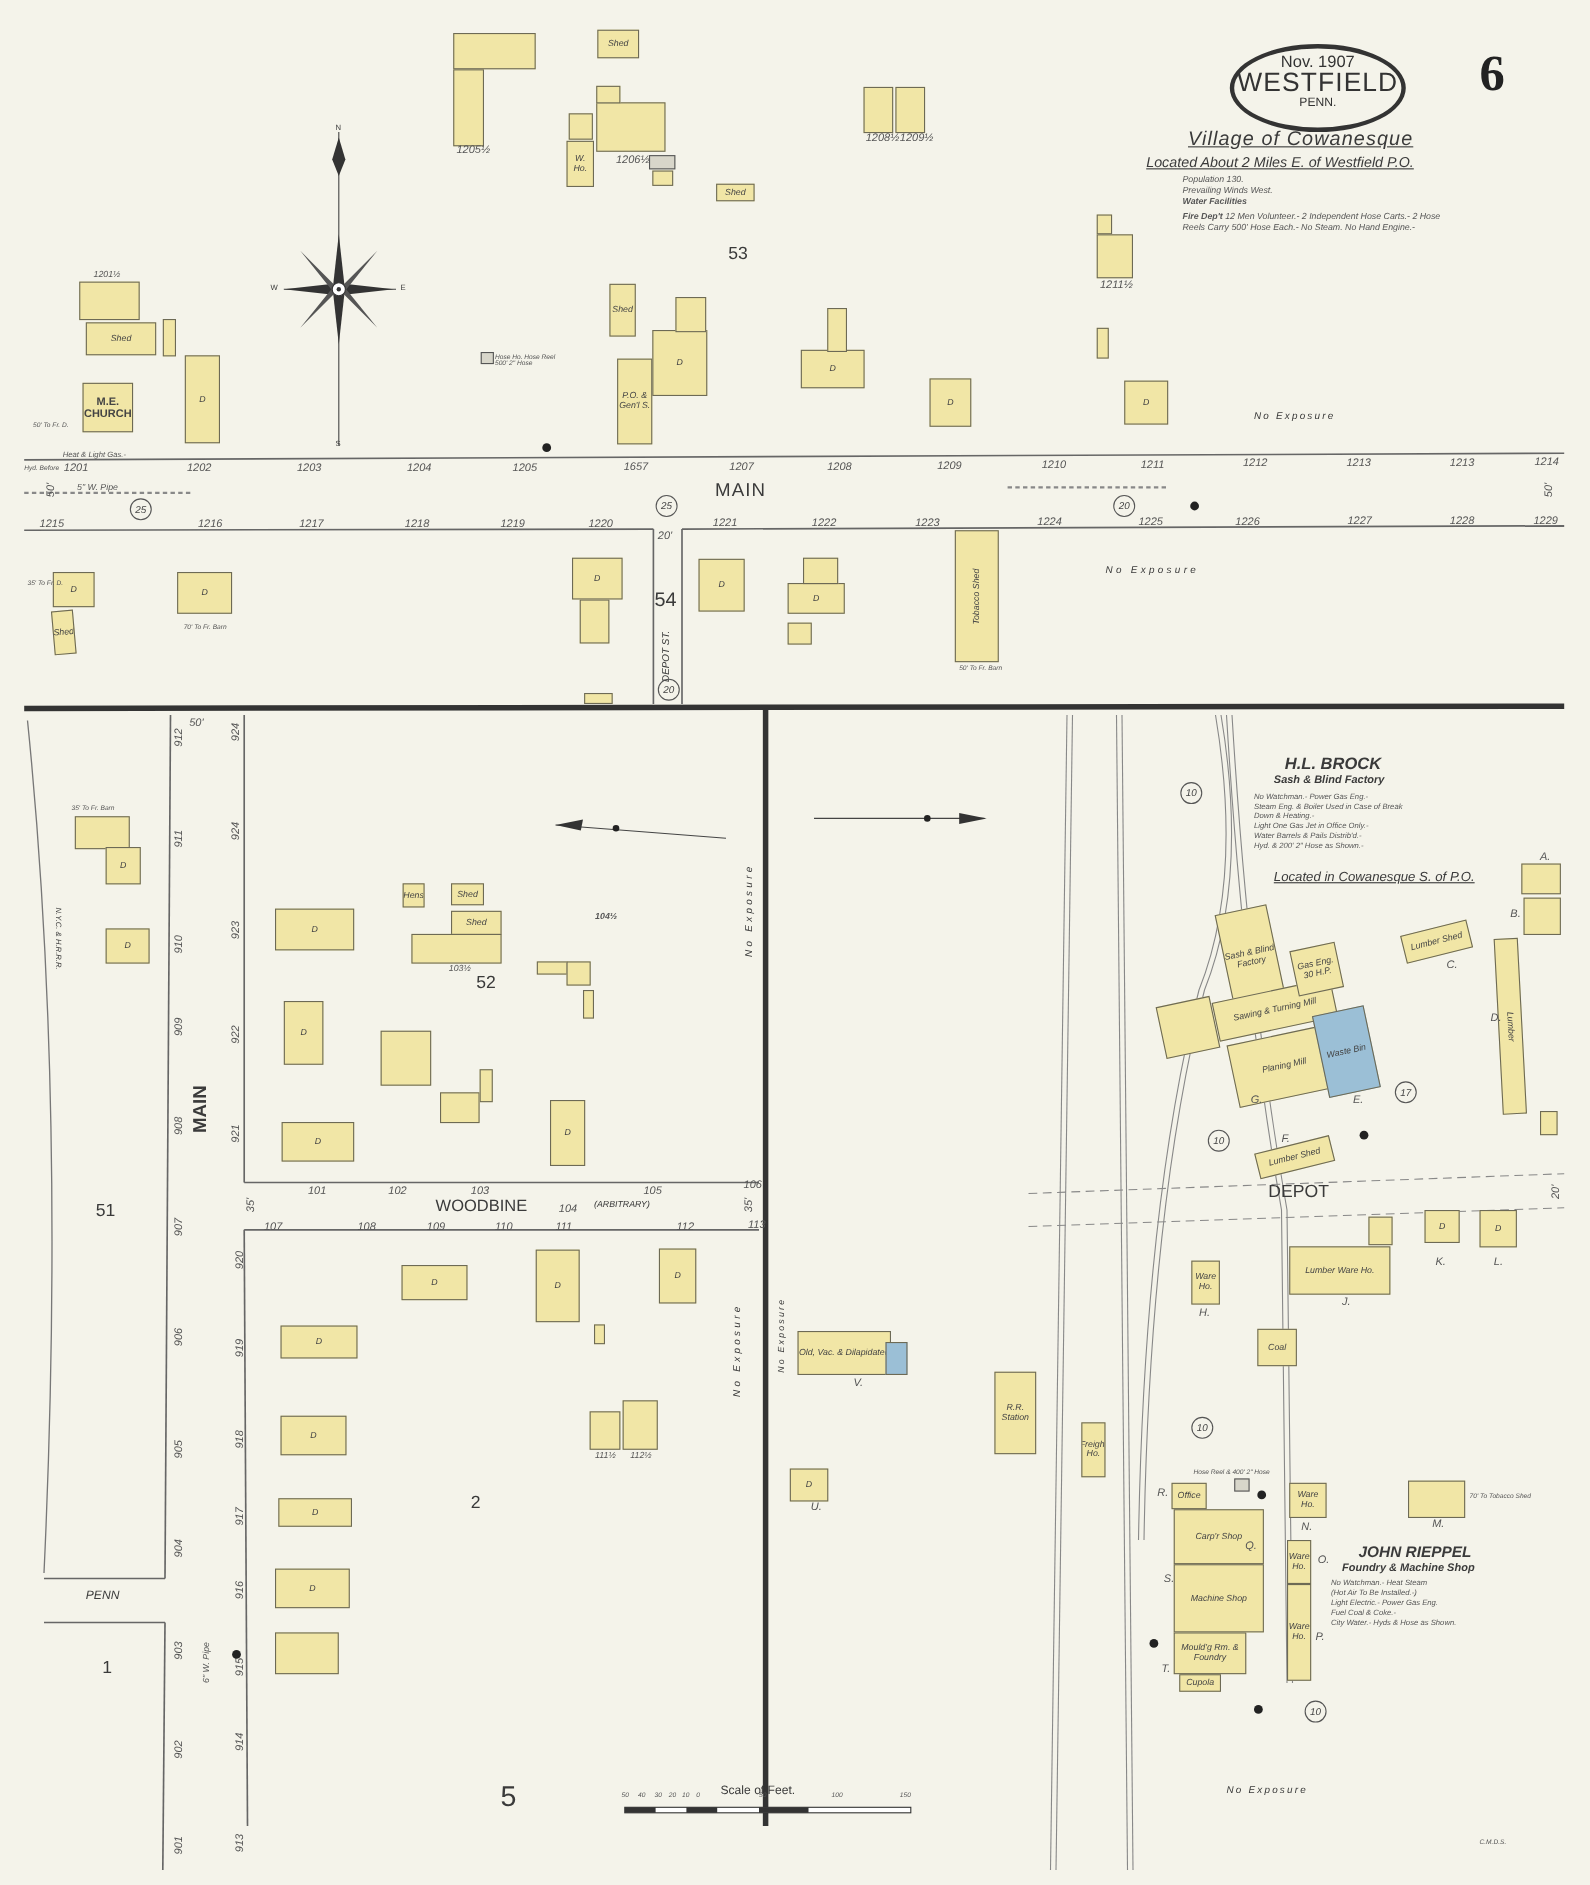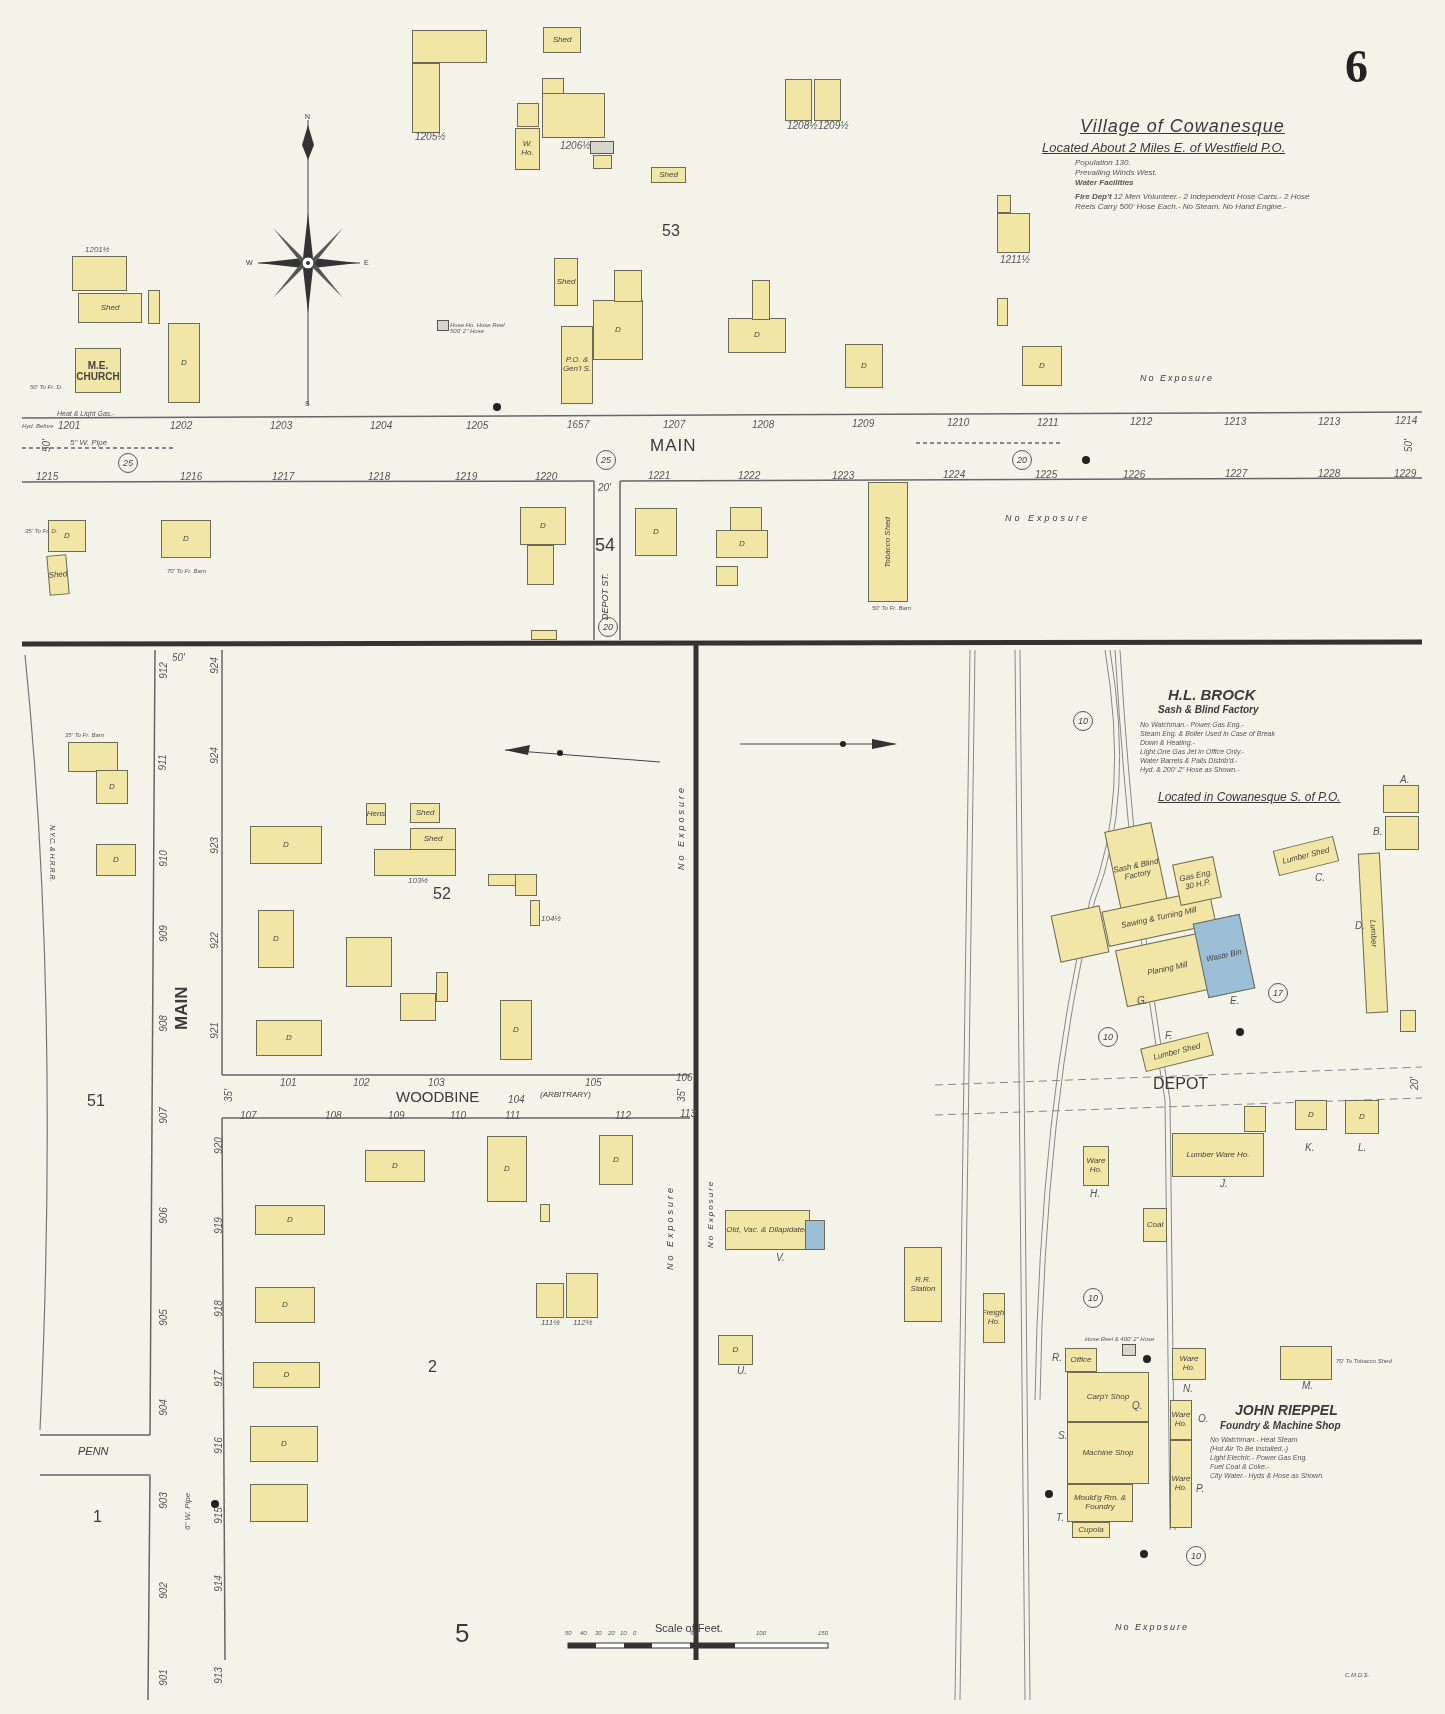--- a/index.html
+++ b/index.html
@@ -15,20 +15,25 @@
   .num{position:absolute;font-size:10px;font-style:italic;color:#555;}
   .circ{position:absolute;width:18px;height:18px;border:1px solid #555;border-radius:50%;font-size:9px;font-style:italic;display:flex;align-items:center;justify-content:center;color:#444;}
   .dot{position:absolute;width:8px;height:8px;border-radius:50%;background:#222;}
   .title-oval{position:absolute;left:1118px;top:40px;width:160px;height:80px;border:4px solid #333;border-radius:50%;box-sizing:border-box;text-align:center;}
 </style>
 </head>
 <body>
 
 <div id="map">
 
+  <div class="title-oval">
+    <div style="font-size:15px;margin-top:4px;">Nov. 1907</div>
+    <div style="font-size:24px;letter-spacing:1px;line-height:22px;">WESTFIELD</div>
+    <div style="font-size:11px;">PENN.</div>
+  </div>
   <div class="lbl bld" style="left:1345px;top:40px;font-size:46px;font-family:'Liberation Serif',serif;color:#222;">6</div>
   <div class="lbl ital" style="left:1080px;top:116px;font-size:18px;letter-spacing:1px;text-decoration:underline;">Village of Cowanesque</div>
   <div class="lbl ital" style="left:1042px;top:140px;font-size:13px;text-decoration:underline;">Located About 2 Miles E. of Westfield P.O.</div>
 
   <div style="position:absolute;left:1075px;top:158px;width:250px;font-size:8px;font-style:italic;color:#555;line-height:10px;">
     <div>Population 130.</div>
     <div>Prevailing Winds West.</div>
     <div style="font-weight:bold;">Water Facilities</div>
     <div style="margin-top:4px;"><span style="font-weight:bold;">Fire Dep't</span> <span>12 Men Volunteer.- 2 Independent Hose Carts.- 2 Hose Reels Carry 500' Hose Each.- No Steam. No Hand Engine.-</span></div>
   </div>
@@ -289,21 +294,21 @@
   <div class="b" style="left:96px;top:844px;width:40px;height:32px;">D</div>
 
   <div class="b" style="left:250px;top:826px;width:72px;height:38px;">D</div>
   <div class="b" style="left:366px;top:803px;width:20px;height:22px;">Hens</div>
   <div class="b" style="left:410px;top:803px;width:30px;height:20px;">Shed</div>
   <div class="b" style="left:410px;top:828px;width:46px;height:22px;">Shed</div>
   <div class="b x" style="left:374px;top:849px;width:82px;height:27px;"></div>
   <div class="num" style="left:408px;top:876px;font-size:8px;">103½</div>
   <div class="b" style="left:488px;top:874px;width:28px;height:12px;"></div>
   <div class="b x" style="left:515px;top:874px;width:22px;height:22px;"></div>
-  <div class="num" style="left:541px;top:914px;font-size:8px;">104½</div>
+  <div class="num" style="left:541px;top:828px;font-size:8px;font-weight:bold;">104½</div>
   <div class="b" style="left:530px;top:900px;width:10px;height:26px;"></div>
   <div class="b" style="left:258px;top:910px;width:36px;height:58px;">D</div>
   <div class="b x" style="left:346px;top:937px;width:46px;height:50px;"></div>
   <div class="b x" style="left:400px;top:993px;width:36px;height:28px;"></div>
   <div class="b" style="left:436px;top:972px;width:12px;height:30px;"></div>
   <div class="b" style="left:256px;top:1020px;width:66px;height:36px;">D</div>
   <div class="b" style="left:500px;top:1000px;width:32px;height:60px;">D</div>
   <div class="lbl ital" style="left:676px;top:870px;font-size:9px;letter-spacing:3px;transform:rotate(-90deg);transform-origin:left top;">No Exposure</div>
 
   <div class="b" style="left:365px;top:1150px;width:60px;height:32px;">D</div>
@@ -356,21 +361,21 @@
   <div class="num" style="left:1165px;top:1030px;">F.</div>
   <div class="num" style="left:1137px;top:995px;">G.</div>
   <div class="num" style="left:1230px;top:995px;">E.</div>
   <div class="num" style="left:1400px;top:774px;">A.</div>
   <div class="num" style="left:1373px;top:826px;">B.</div>
   <div class="num" style="left:1315px;top:872px;">C.</div>
   <div class="num" style="left:1355px;top:920px;">D.</div>
 
   <div class="b" style="left:1083px;top:1146px;width:26px;height:40px;">Ware Ho.</div>
   <div class="num" style="left:1090px;top:1188px;">H.</div>
-  <div class="b" style="left:1143px;top:1208px;width:24px;height:34px;">Coal</div>
+  <div class="b" style="left:1143px;top:1208px;width:36px;height:34px;">Coal</div>
   <div class="b" style="left:1172px;top:1133px;width:92px;height:44px;">Lumber Ware Ho.</div>
   <div class="num" style="left:1220px;top:1178px;">J.</div>
   <div class="b" style="left:1244px;top:1106px;width:22px;height:26px;"></div>
   <div class="b" style="left:1295px;top:1100px;width:32px;height:30px;">D</div>
   <div class="num" style="left:1305px;top:1142px;">K.</div>
   <div class="b" style="left:1345px;top:1100px;width:34px;height:34px;">D</div>
   <div class="num" style="left:1358px;top:1142px;">L.</div>
 
   <div class="lbl ital bld" style="left:1235px;top:1402px;font-size:14px;">JOHN RIEPPEL</div>
   <div class="lbl ital bld" style="left:1220px;top:1420px;font-size:10px;">Foundry &amp; Machine Shop</div>

